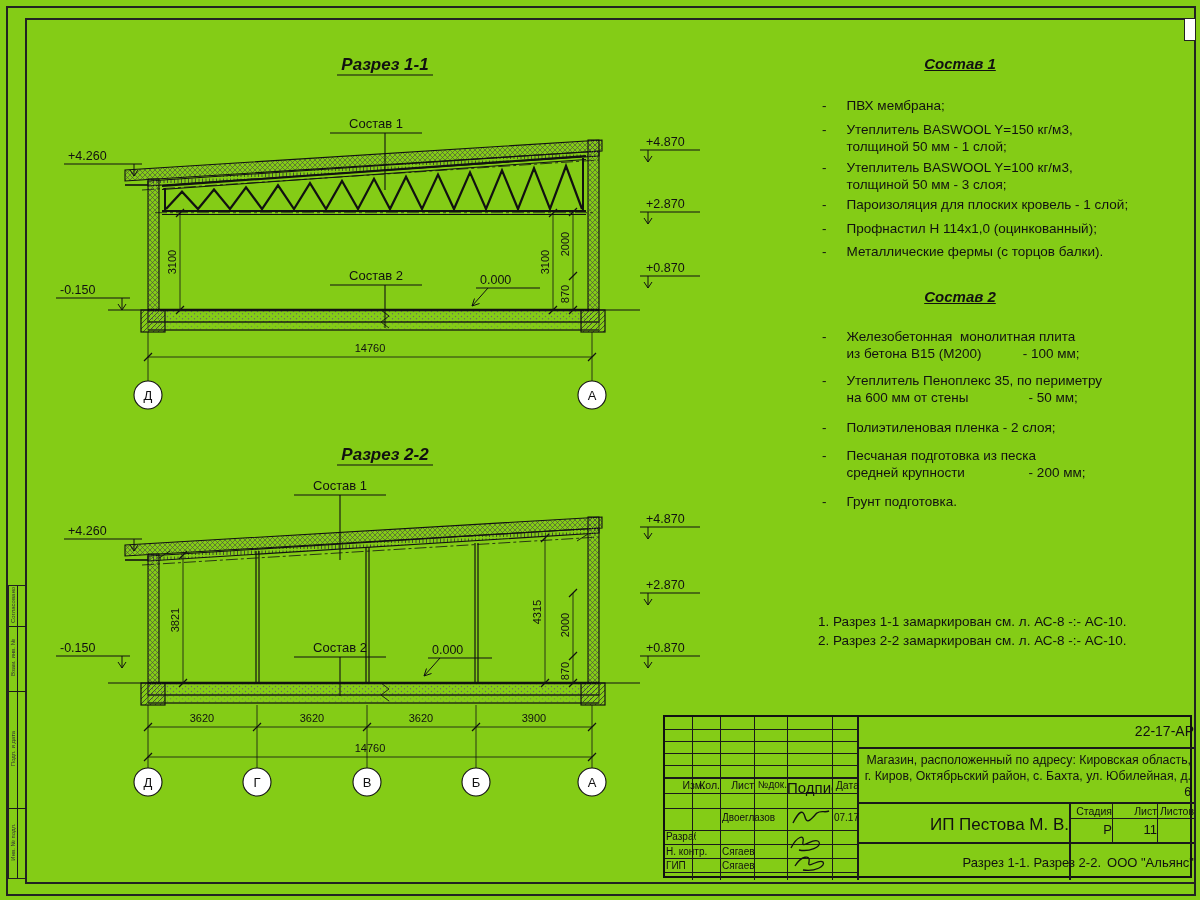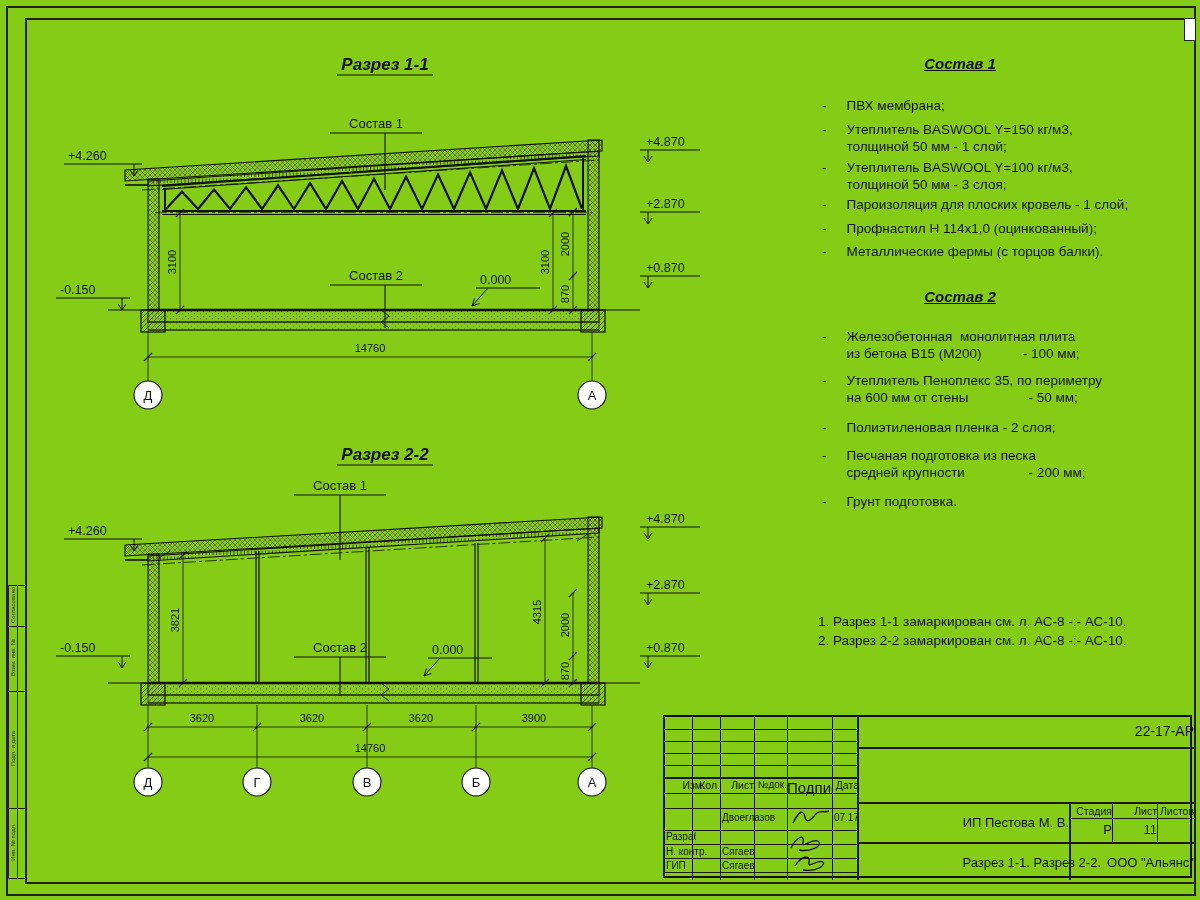--- a/index.html
+++ b/index.html
@@ -379,21 +379,25 @@
 
     <svg style="left:124px;top:88px;" width="42" height="24" viewBox="0 0 42 24">
       <path d="M4,18 C10,6 14,4 16,12 C18,20 22,14 28,8 C32,5 36,8 40,6" stroke="#111" fill="none" stroke-width="1.4"></path>
     </svg>
     <svg style="left:120px;top:115px;" width="48" height="44" viewBox="0 0 48 44">
       <path d="M6,16 C12,4 20,2 18,10 C16,18 30,4 34,10 C37,15 24,20 14,18" stroke="#111" fill="none" stroke-width="1.3"></path>
       <path d="M10,34 C16,24 26,22 24,30 C22,38 34,26 38,30 C41,34 30,40 18,38" stroke="#111" fill="none" stroke-width="1.3"></path>
     </svg>
 
     <div class="cell" style="left:194px;top:6px;width:335px;font-size:14px;">22-17-АР</div>
-    <div class="cell" style="left:194px;top:98px;width:210px;font-size:13px;">ИП Пестова М. В.</div>
+    <div class="cell" style="left:197px;top:35px;width:329px;font-size:12.3px;line-height:16px;">
+      <span>Магазин, расположенный по адресу: Кировская область,</span><br>
+      <span>г. Киров, Октябрьский район, с. Бахта, ул. Юбилейная, д. 6</span>
+    </div>
+    <div class="cell" style="left:194px;top:98px;width:210px;font-size:17px;">ИП Пестова М. В.</div>
     <div class="cell" style="left:406px;top:88px;width:41px;font-size:10.5px;">Стадия</div>
     <div class="cell" style="left:447px;top:88px;width:45px;font-size:10.5px;">Лист</div>
     <div class="cell" style="left:492px;top:88px;width:37px;font-size:10.5px;">Листов</div>
     <div class="cell" style="left:406px;top:105px;width:41px;font-size:13px;">Р</div>
     <div class="cell" style="left:447px;top:105px;width:45px;font-size:13px;">11</div>
     <div class="cell" style="left:492px;top:105px;width:37px;font-size:13px;"></div>
     <div class="cell" style="left:194px;top:138px;width:242px;font-size:13px;">Разрез 1-1. Разрез 2-2.</div>
     <div class="cell" style="left:404px;top:138px;width:125px;font-size:13px;">ООО "Альянс"</div>
   </div>
 

